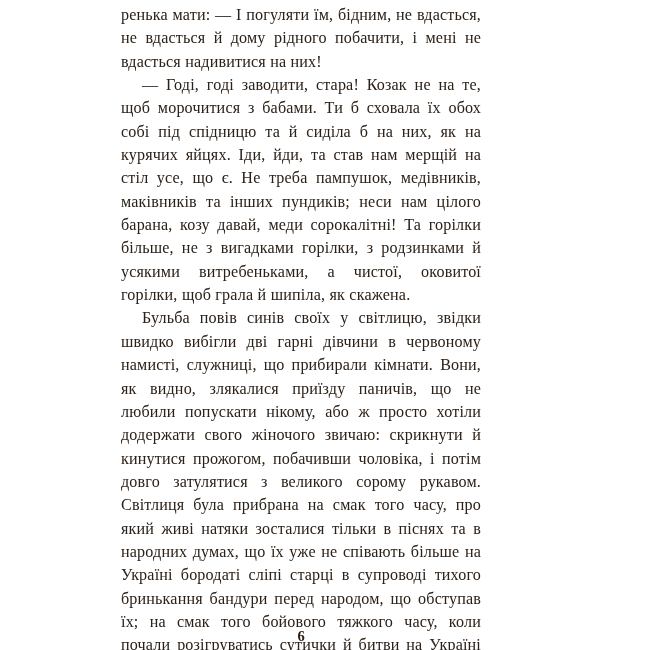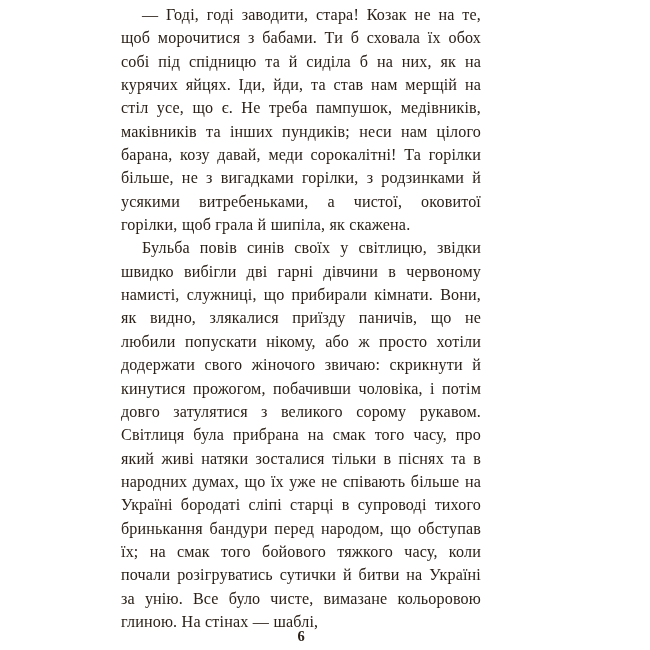--- a/index.html
+++ b/index.html
@@ -64,19 +64,20 @@
     color: #2b2118;
     font-family: "Liberation Serif", "DejaVu Serif", serif;
   }
 </style>
 </head>
 <body>
 
 <div id="page">
 
   <div id="text-block">
+    <p class="cont">ренька мати: — І погуляти їм, бідним, не вдасться, не вдасться й дому рідного побачити, і мені не вдасться надивитися на них!</p>
     <p>— Годі, годі заводити, стара! Козак не на те, щоб морочитися з бабами. Ти б сховала їх обох собі під спідницю та й сиділа б на них, як на курячих яйцях. Іди, йди, та став нам мерщій на стіл усе, що є. Не треба пампушок, медівників, маківників та інших пундиків; неси нам цілого барана, козу давай, меди сорокалітні! Та горілки більше, не з вигадками горілки, з родзинками й усякими витребеньками, а чистої, оковитої горілки, щоб грала й шипіла, як скажена.</p>
     <p>Бульба повів синів своїх у світлицю, звідки швидко вибігли дві гарні дівчини в червоному намисті, служниці, що прибирали кімнати. Вони, як видно, злякалися приїзду паничів, що не любили попускати нікому, або ж просто хотіли додержати свого жіночого звичаю: скрикнути й кинутися прожогом, побачивши чоловіка, і потім довго затулятися з великого сорому рукавом. Світлиця була прибрана на смак того часу, про який живі натяки зосталися тільки в піснях та в народних думах, що їх уже не співають більше на Україні бородаті сліпі старці в супроводі тихого бринькання бандури перед народом, що обступав їх; на смак того бойового тяжкого часу, коли почали розігруватись сутички й битви на Україні за унію. Все було чисте, вимазане кольоровою глиною. На стінах — шаблі,</p>
   </div>
 
   <div id="page-number">6</div>
 
 </div>
 
 </body></html>

